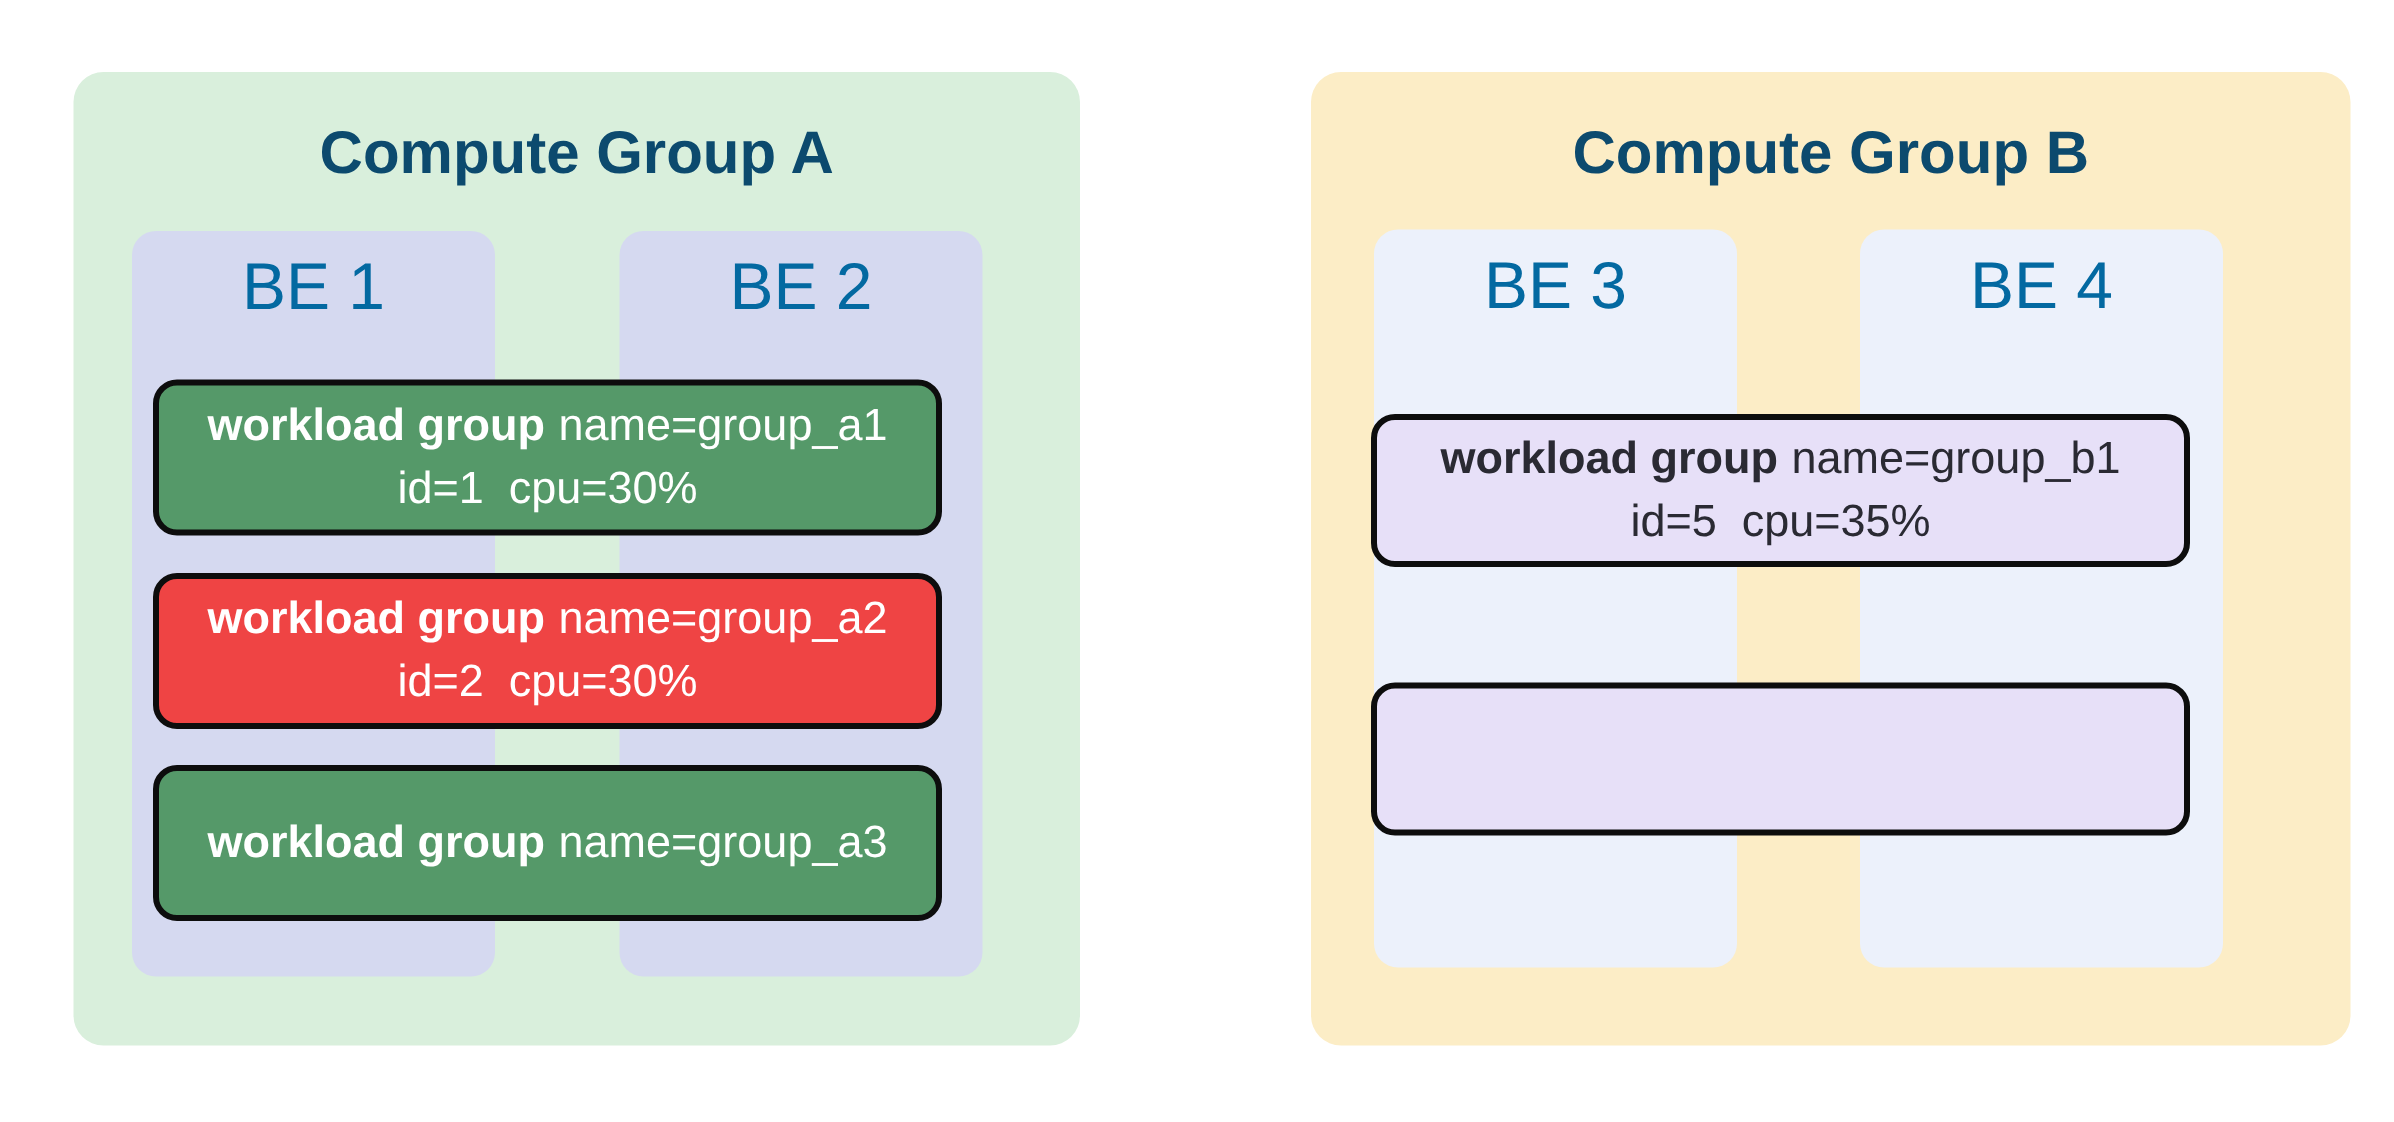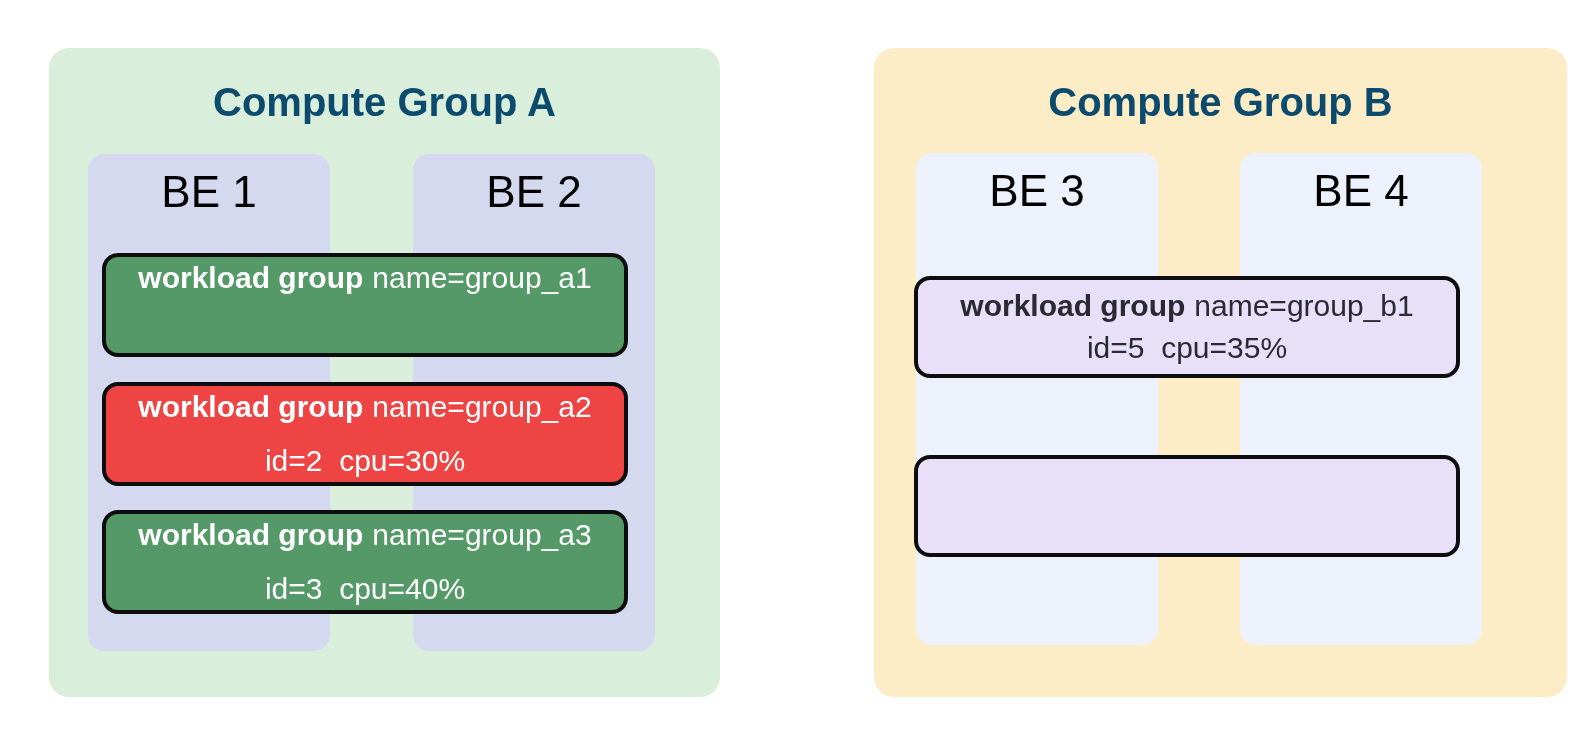--- a/index.html
+++ b/index.html
@@ -47,39 +47,39 @@
   .group-a .backend-1 { left: 39px; }
   .group-a .backend-2 { left: 364px; }
   .group-b .backend-1 { left: 42px; }
   .group-b .backend-2 { left: 366px; }
 
   .backend-label {
     margin-top: 12px;
     font-size: 44px;
     line-height: 52px;
     font-weight: 400;
-    color: #000000;
+    color: #0369a1;
   }
 
   .workload {
     position: absolute;
     box-sizing: border-box;
     border: 4px solid #0d0d0d;
     border-radius: 16px;
     display: flex;
     flex-direction: column;
     justify-content: center;
     align-items: center;
     font-size: 30px;
     line-height: 42px;
     z-index: 2;
   }
   .group-a .workload {
     left: 53px; width: 526px; height: 104px;
-    background: #559969; color: #ffffff; justify-content: space-between;
+    background: #559969; color: #ffffff;
   }
   .group-b .workload {
     left: 40px; width: 546px; height: 102px;
     background: #e7e0f8; color: #2a2a33;
   }
   .wl-a1 { top: 205px; }
   .wl-a2 { top: 334px; }
   .wl-a3 { top: 462px; }
   .wl-b1 { top: 228px; }
   .wl-b2 { top: 407px; }
@@ -100,34 +100,34 @@
       <div class="backend-label">BE 1</div>
     </div>
     <div class="backend backend-2" style="background-color: rgb(213, 217, 240);">
       <div class="backend-label">BE 2</div>
     </div>
 
     <div class="workload wl-a1" style="background-color: rgb(85, 153, 105); color: rgb(255, 255, 255);">
       <div class="wl-line1">
         <span class="wl-keyword">workload group</span><span class="wl-name">name=group_a1</span>
       </div>
+      <div class="wl-line2">id=1  cpu=30%</div>
     </div>
 
     <div class="workload wl-a2" style="background-color: #ef4444; color: rgb(255, 255, 255);">
       <div class="wl-line1">
         <span class="wl-keyword">workload group</span><span class="wl-name">name=group_a2</span>
       </div>
       <div class="wl-line2">id=2  cpu=30%</div>
     </div>
 
     <div class="workload wl-a3" style="background-color: rgb(85, 153, 105); color: rgb(255, 255, 255);">
       <div class="wl-line1">
         <span class="wl-keyword">workload group</span><span class="wl-name">name=group_a3</span>
       </div>
-      <div class="wl-line2">id=3  cpu=40%</div>
     </div>
   </section>
 
   <section class="group group-b" style="background-color: rgb(252, 237, 198);">
     <h2 class="group-title">Compute Group B</h2>
 
     <div class="backend backend-1" style="background-color: rgb(236, 241, 251);">
       <div class="backend-label">BE 3</div>
     </div>
     <div class="backend backend-2" style="background-color: rgb(236, 241, 251);">

